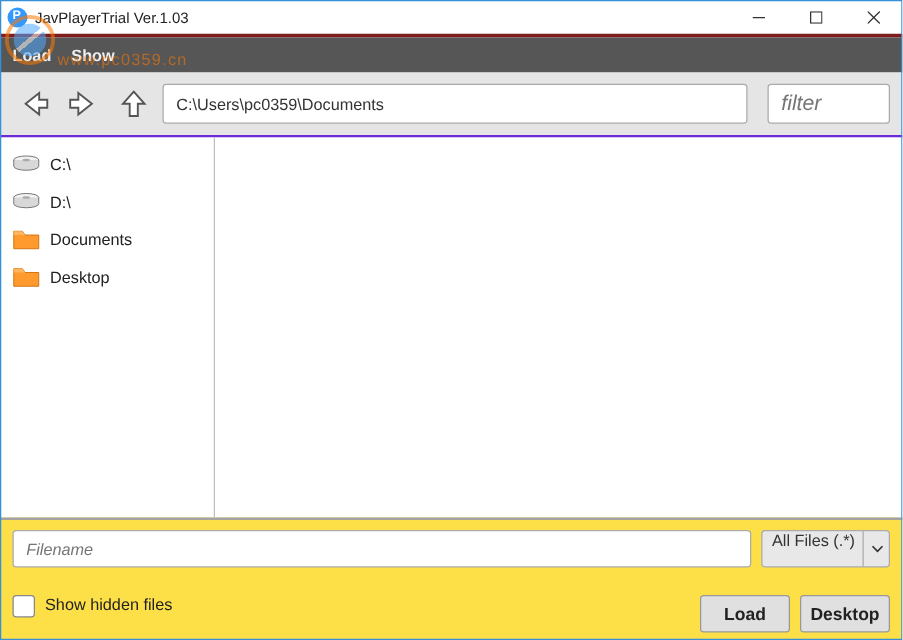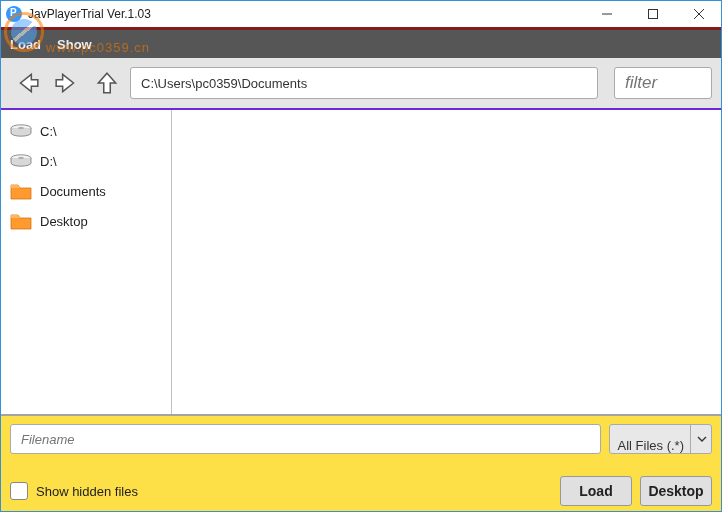--- a/index.html
+++ b/index.html
@@ -38,23 +38,23 @@
 .drive-icon { width:22px; height:14px; position:relative; }
 .drive-icon svg { width:22px; height:14px; }
 .folder-icon { width:22px; height:18px; position:relative; }
 .folder-icon svg { width:22px; height:18px; }
 .content { flex:1; }
 
 
 .bottombar { background:#fde047; border-top:2px solid #a3a3a3; padding:8px 10px 10px; }
 .row1 { display:flex; gap:8px; margin-bottom:10px; }
 .filename-input { flex:1; height:30px; border:1px solid #aaa; border-radius:3px; background:#fff; padding:0 10px; font-size:13px; font-style:italic; color:#999; }
-.filetype { height:30px; border:1px solid #aaa; border-radius:3px; background:#e8e8e8; display:flex; align-items:flex-end; padding:0 4px 0 8px; font-size:13px; color:#333; gap:6px; }
+.filetype { height:30px; border:1px solid #aaa; border-radius:3px; background:#e8e8e8; display:flex; align-items:flex-start; padding:0 4px 0 8px; font-size:13px; color:#333; gap:6px; }
 .filetype .chev { border-left:1px solid #aaa; padding-left:6px; height:100%; display:flex; align-items:center; }
-.row2 { display:flex; align-items:center;margin-top:22px; }
+.row2 { display:flex; align-items:flex-start;margin-top:22px; }
 .checkbox { width:18px; height:18px; border:1px solid #888; border-radius:3px; background:#fff; margin-right:8px; }
 .checklabel { font-size:13px; color:#222; }
 .btns { margin-left:auto; display:flex; gap:8px; }
 .action-btn { width:72px; height:30px; border:1px solid #999; background:#e0e0e0; border-radius:3px; font-size:14px; font-weight:600; color:#222; display:flex; align-items:center; justify-content:center; }
 
 .outer-border { position:absolute; inset:0; border:1px solid #378fd8; pointer-events:none; }
 </style>
 </head>
 <body>
 

